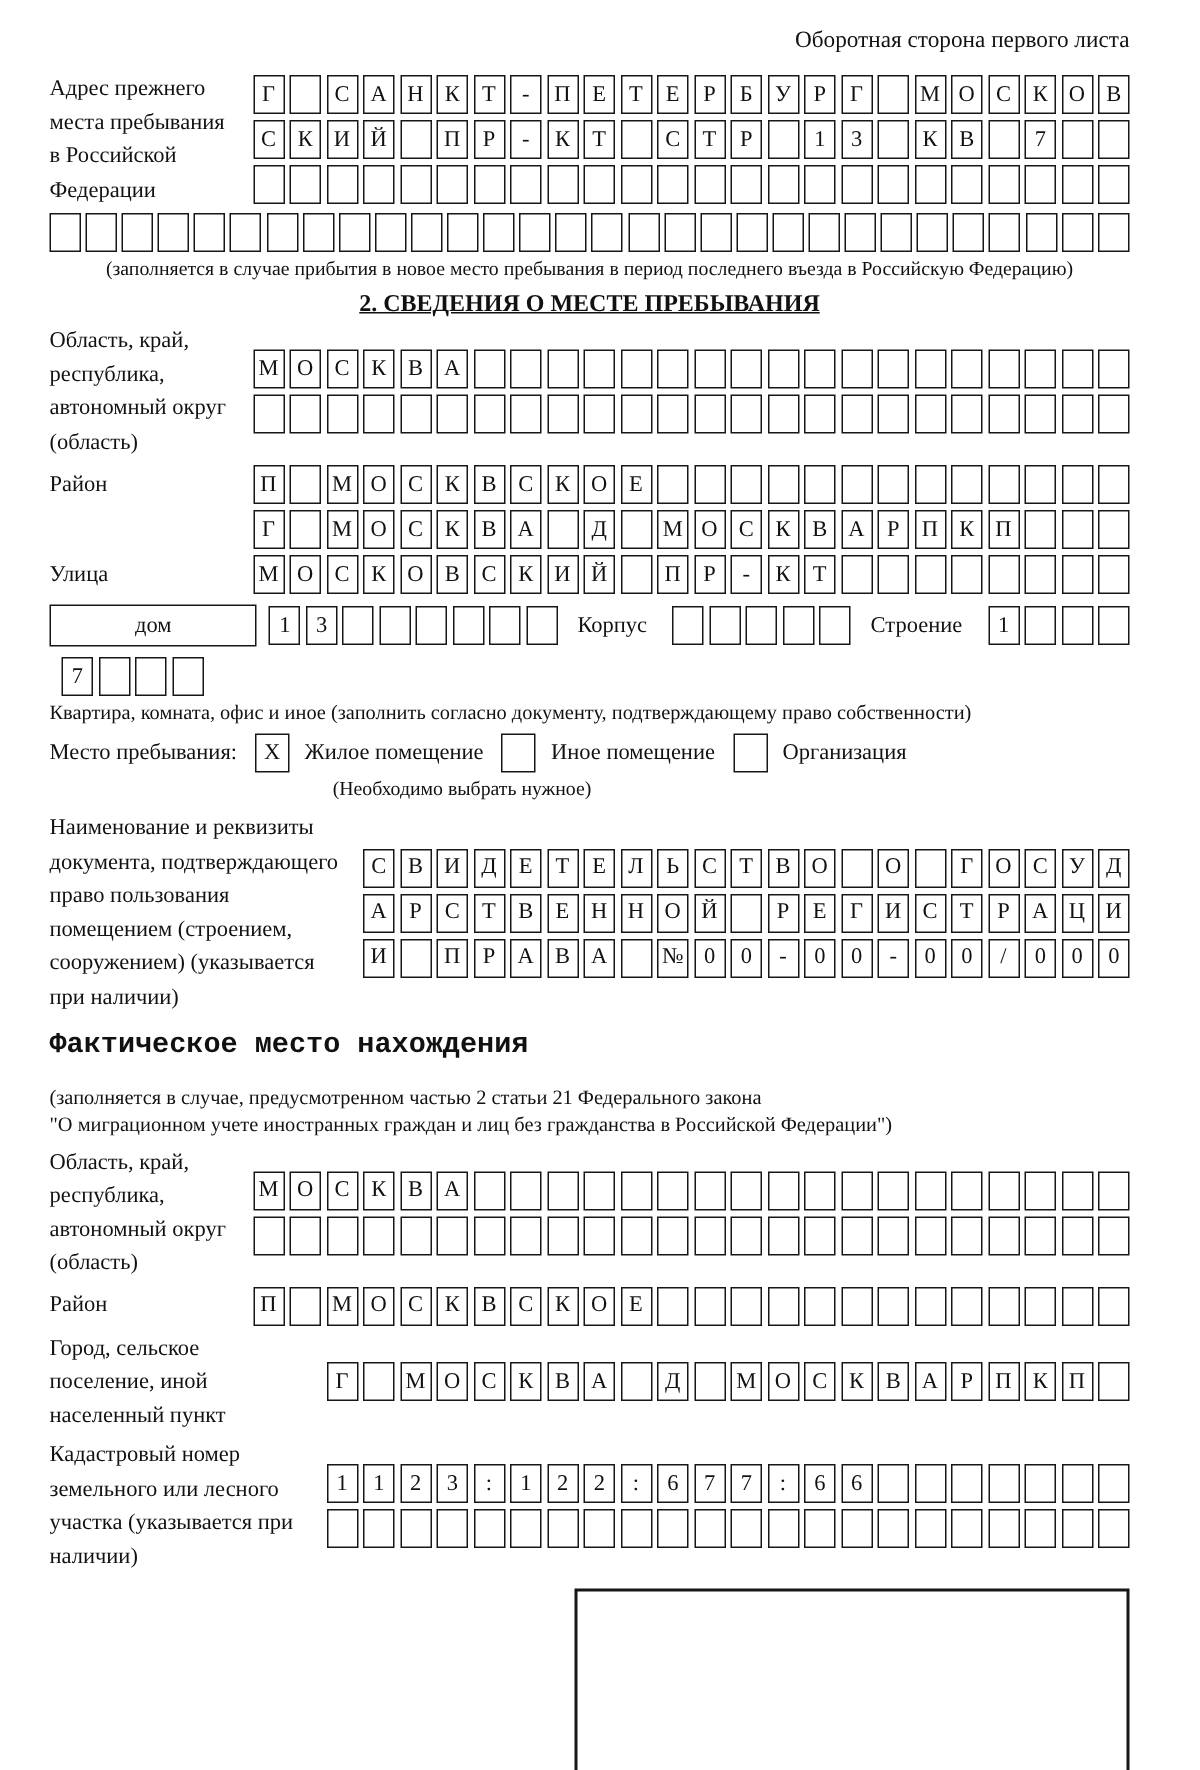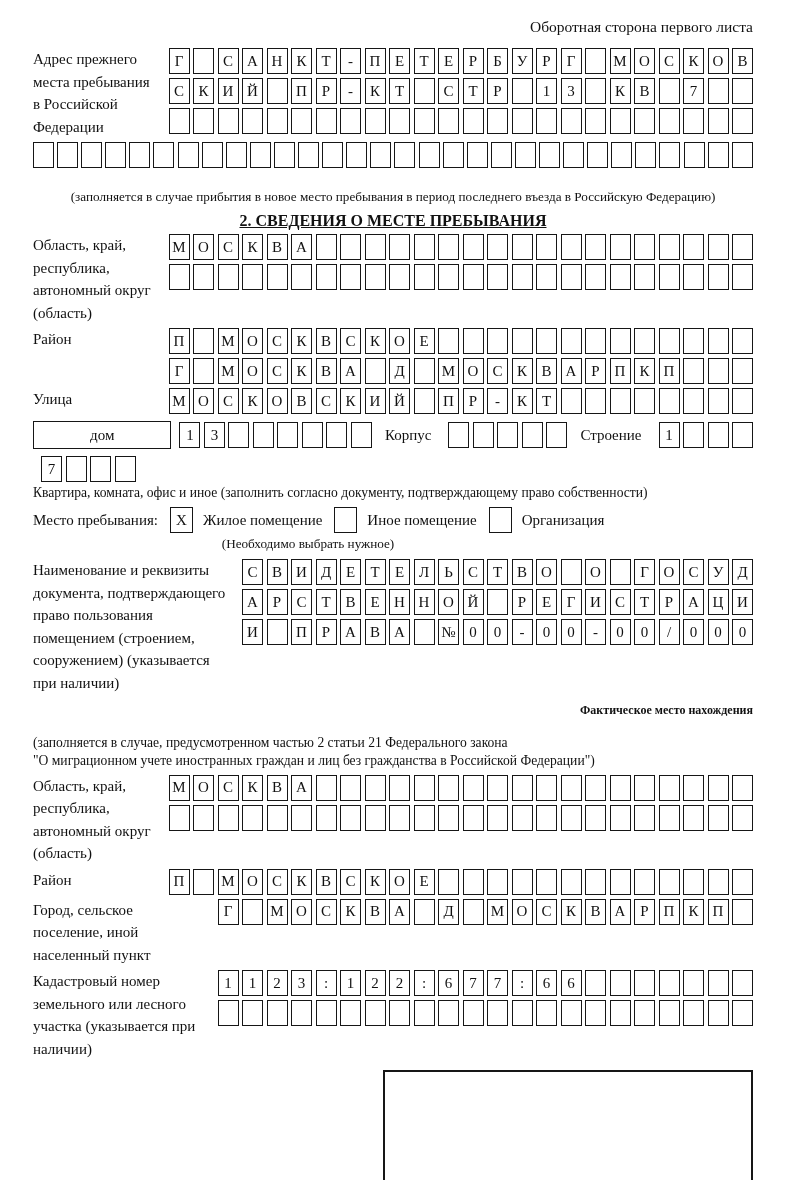--- a/index.html
+++ b/index.html
@@ -2,36 +2,36 @@
 <html><head>
 <meta charset="utf-8">
 <style>
   html,body{margin:0;padding:0;background:#ffffff;}
   body{width:800px;height:1180px;overflow:hidden;color:#111;
        font-family:"Liberation Serif","DejaVu Serif",serif;}
   .page{box-sizing:border-box;width:800px;height:1180px;padding:18px 47px 0 33px;}
 
   .header-note{text-align:right;font-size:15.5px;margin-bottom:12px;}
 
-  .field{display:flex;margin-top:4px;}
+  .field{display:flex;margin-top:4px;align-items:center;}
   .field .label{flex:1 1 auto;padding-right:14px;font-size:15px;line-height:1.5;}
   .field .rows{margin-left:auto;display:flex;flex-direction:column;gap:4px;align-items:flex-end;}
 
   .cellrow{display:flex;gap:3.5px;}
   .cell{box-sizing:border-box;width:21px;height:26px;border:1.6px solid #161616;
         display:flex;align-items:center;justify-content:center;
         font-size:15px;line-height:1;background:#fff;}
 
   .fullrow{margin-top:4px;justify-content:space-between;gap:0;}
 
-  .note{font-size:13.2px;text-align:center;margin-top:21px;}
+  .note{font-size:13.2px;text-align:center;margin-top:3px;}
   .note-left{font-size:13.6px;text-align:left;margin-top:3px;}
 
   .section-title{font-size:16px;font-weight:bold;text-align:center;margin-top:7px;text-decoration:underline;}
-  .sub-title{font-size:12px;font-weight:bold;text-align:right;margin-top:9px;}
+  .sub-title{font-size:19px;font-weight:bold;text-align:left;margin-top:9px;font-family:Liberation Mono, monospace;}
 
   .house-row{display:flex;align-items:center;margin-top:7px;font-family:Liberation Serif, serif;}
   .widebox{box-sizing:border-box;border:1.6px solid #161616;height:28px;
            display:flex;align-items:center;justify-content:center;font-size:15px;}
   .widebox.house{width:168px;}
   .widebox.flat{width:202px;}
   .inline-label{font-size:15px;padding:0 9px 0 13px;white-space:nowrap;}
   .house-row .cellrow{margin-left:8px;}
 
   .stay-row{display:flex;align-items:center;margin-top:6px;font-size:15px;}

